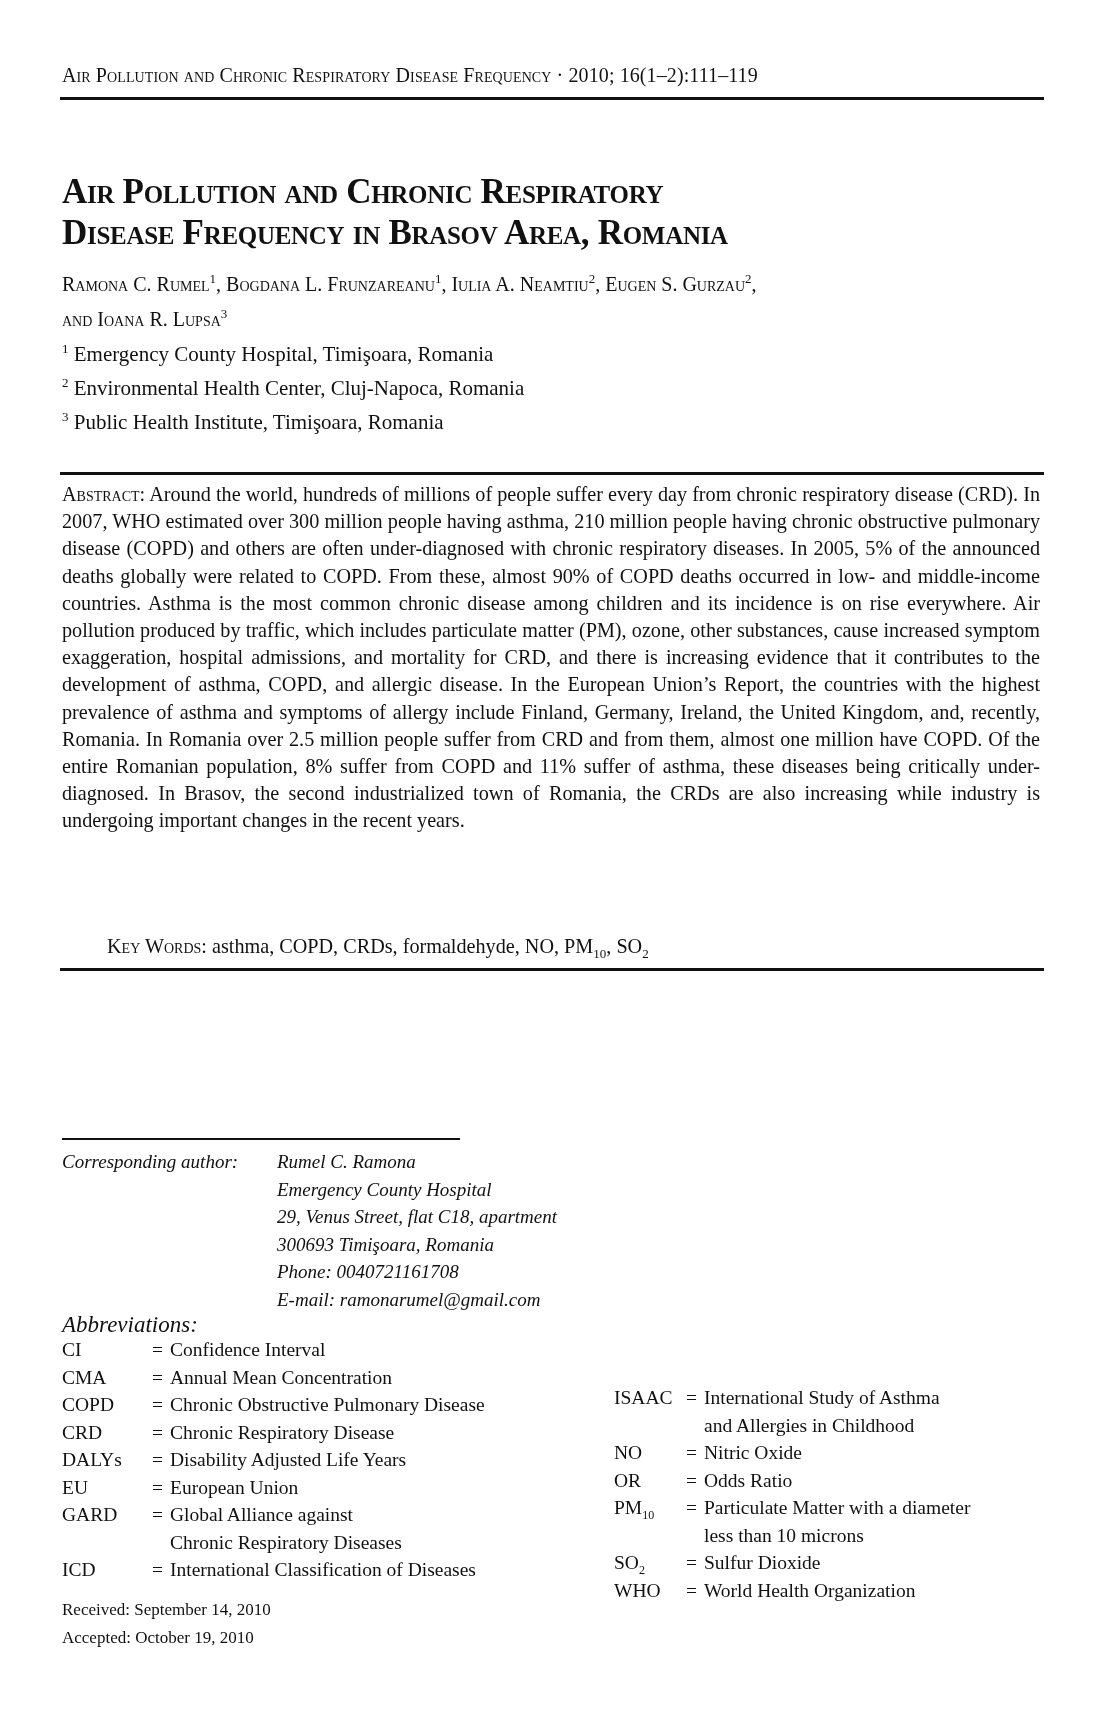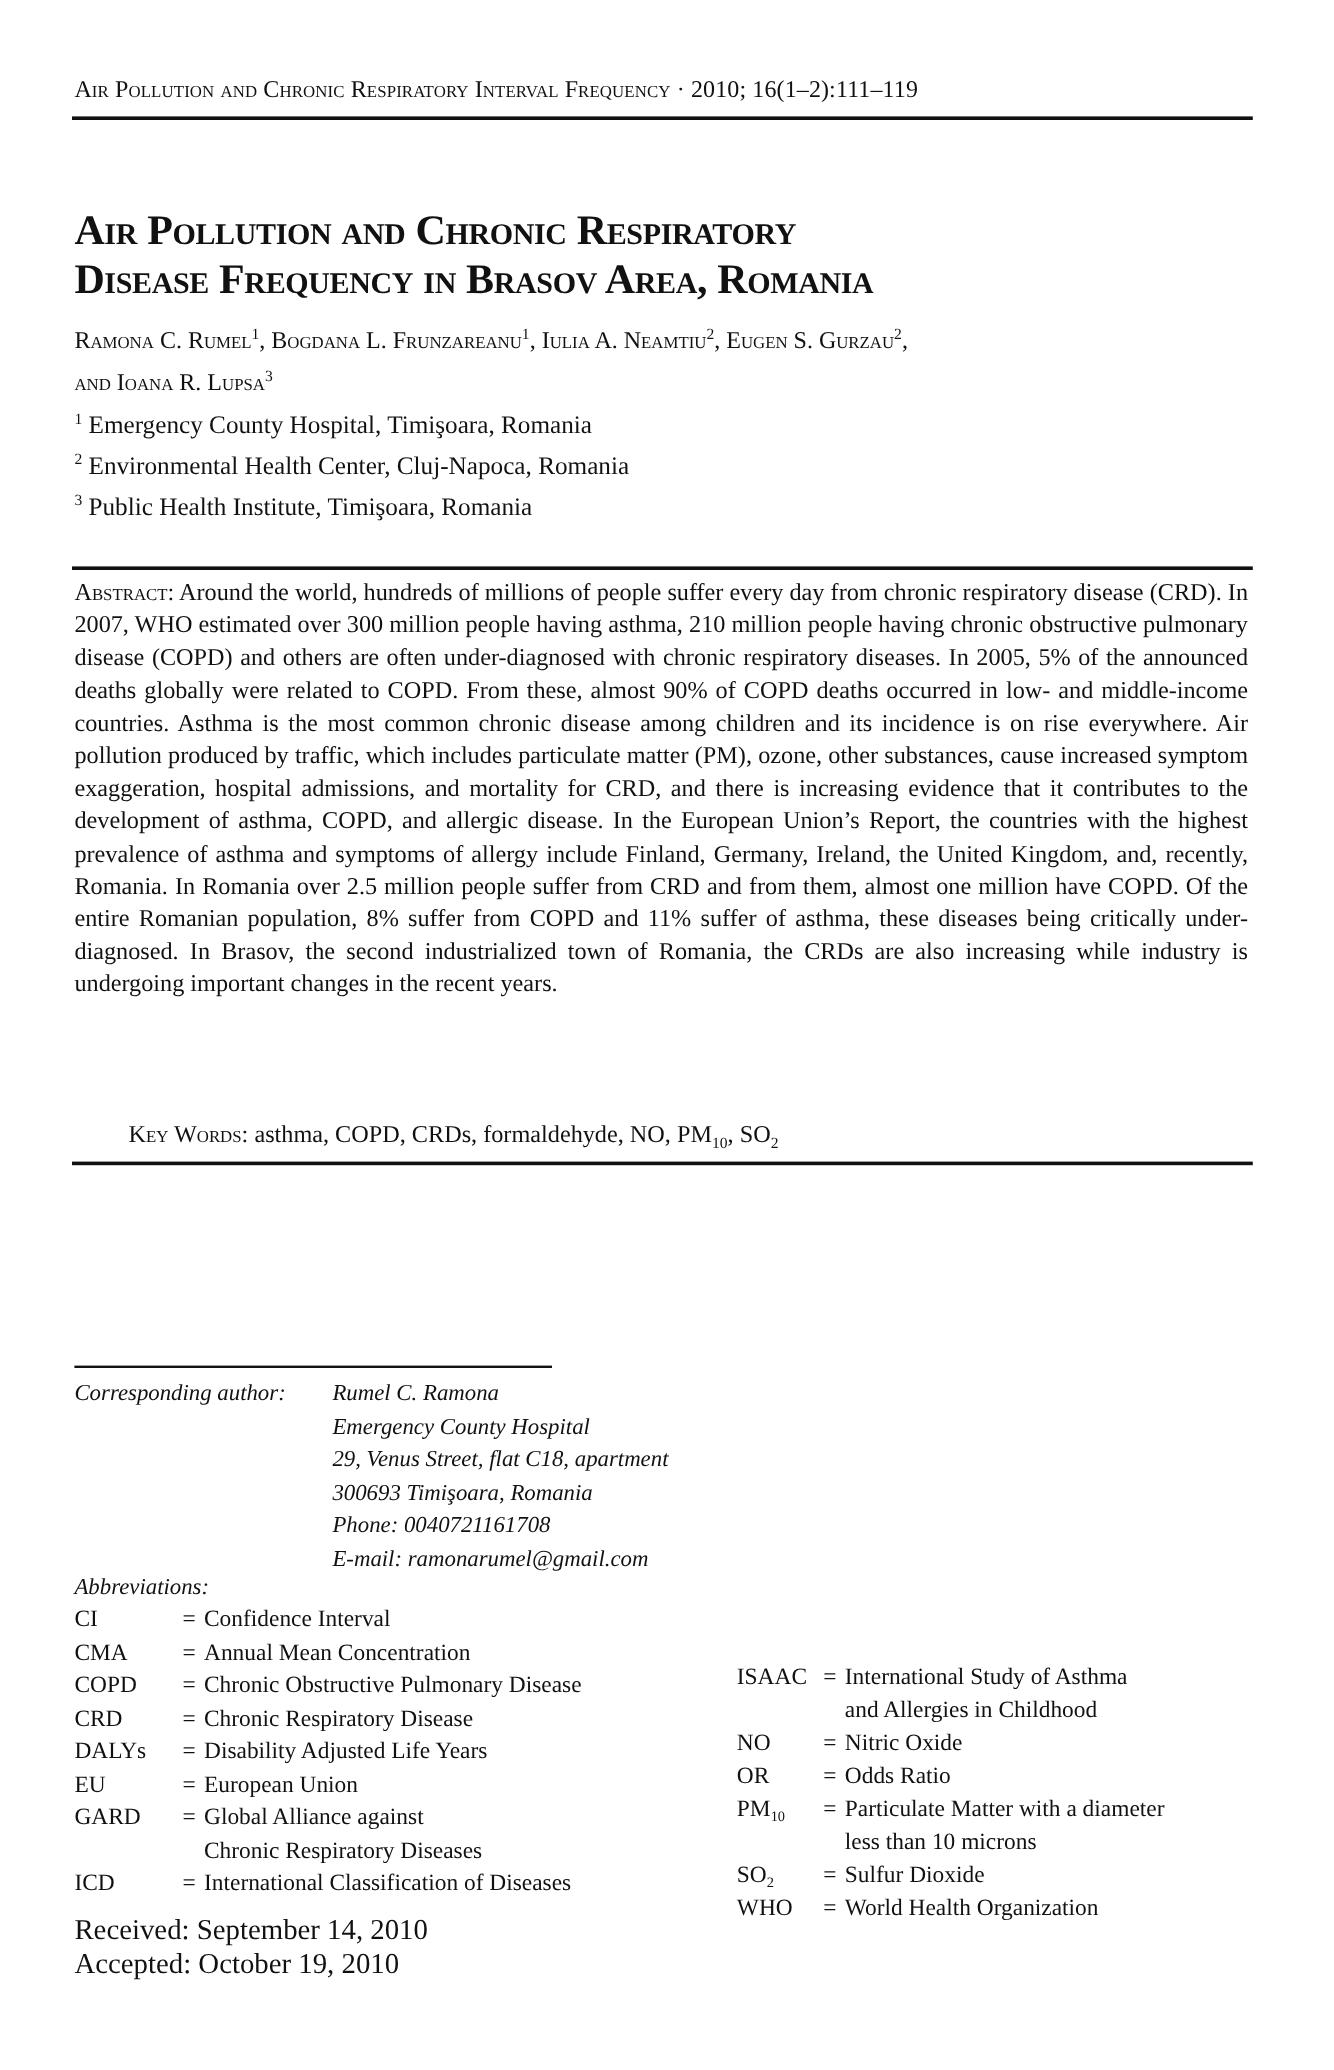--- a/index.html
+++ b/index.html
@@ -23,35 +23,35 @@
     .authors sup, .aff sup { font-size: 13px; vertical-align: super; line-height: 0; font-variant: normal; }
     .aff { left: 62px; font-size: 21px; line-height: 34px; }
     .abstract {
       left: 62px; top: 481px; width: 978px; font-size: 20.2px; line-height: 27.2px; text-align: justify;
       hyphens: manual;
     }
     .keywords { left: 62px; top: 935px; font-size: 20.2px; white-space: nowrap; margin-left: 45px; }
     .keywords sub { font-size: 13px; line-height: 0; }
     .short-rule { position: absolute; left: 62px; top: 1138px; width: 398px; height: 2px; background: #111; }
     .corr { font-style: italic; font-size: 19px; line-height: 27.5px; }
-    .abbr-head { left: 62px; top: 1312px; font-style: italic; font-size: 19px; }
+    .abbr-head { left: 62px; top: 1312px; font-style: italic; font-size: 23px; }
     .abbr-list { font-size: 19.5px; line-height: 27.5px; }
     .abbr-row { display: flex; }
     .abbr-key { width: 90px; flex: none; }
     .abbr-key sub { font-size: 12px; line-height: 0; }
     .abbr-eq { width: 18px; flex: none; }
     .abbr-val { flex: none; }
     .abbr-cont { padding-left: 108px; }
-    .dates { left: 62px; top: 1596px; font-size: 24px; line-height: 27.5px; }
+    .dates { left: 62px; top: 1596px; font-size: 17px; line-height: 27.5px; }
   </style>
 </head>
 <body>
 
 <div class="abs running-head">
-  <span class="sc">Air Pollution and Chronic Respiratory Interval Frequency</span><span> · </span><span>2010; 16(1–2):111–119</span>
+  <span class="sc">Air Pollution and Chronic Respiratory Disease Frequency</span><span> · </span><span>2010; 16(1–2):111–119</span>
 </div>
 <div class="rule-thick" style="top:97px;"></div>
 
 <div class="abs title">
   <div>Air Pollution and Chronic Respiratory</div>
   <div>Disease Frequency in Brasov Area, Romania</div>
 </div>
 
 <div class="abs authors">
   <div>

